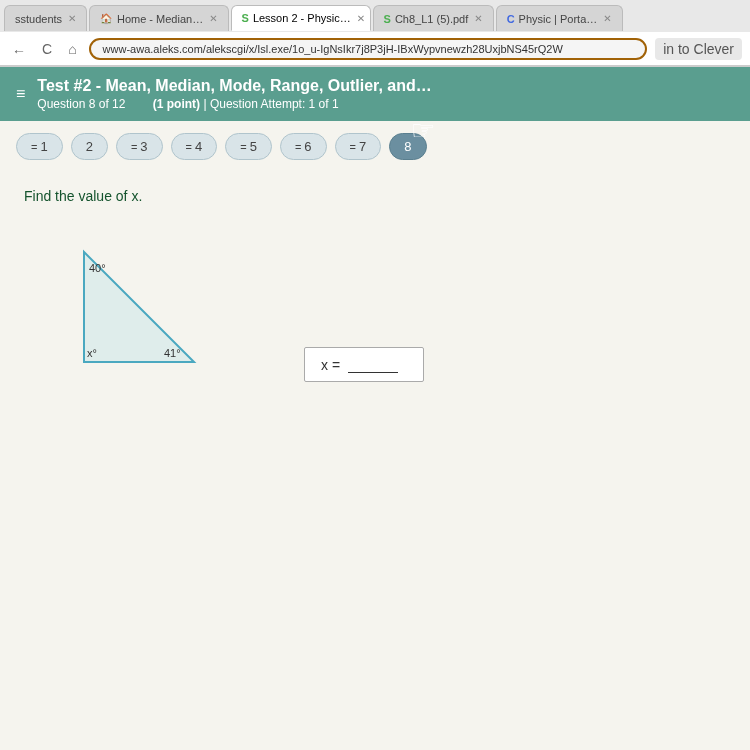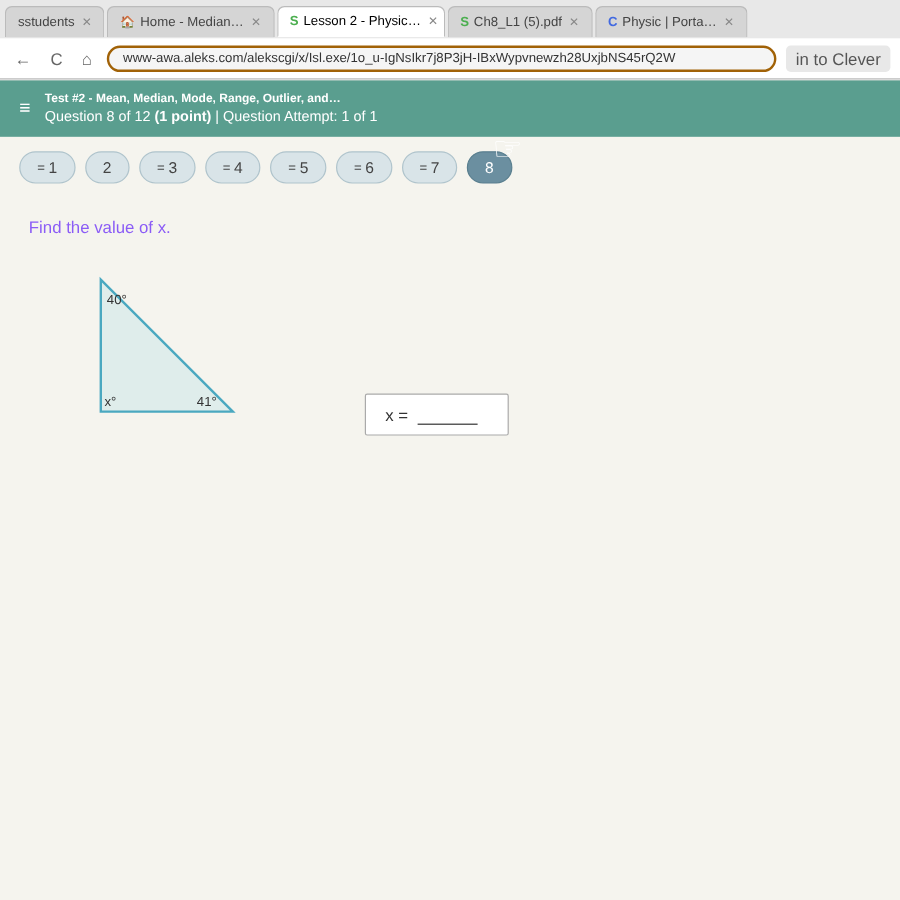--- a/index.html
+++ b/index.html
@@ -119,31 +119,32 @@
       color: white;
       font-size: 16px;
       cursor: pointer;
     }
 
     .header-text {
       color: white;
     }
 
     .header-title {
-      font-size: 10px;
+      font-size: 16px;
       font-weight: bold;
     }
 
     .header-subtitle {
       font-size: 12px;
       margin-top: 2px;
     }
 
     .header-subtitle .bold {
       font-weight: bold;
+      margin-left: 24px;
     }
 
     
     .question-nav {
       display: flex;
       align-items: center;
       padding: 12px 16px;
       gap: 8px;
       flex-wrap: wrap;
     }
@@ -172,22 +173,22 @@
     }
 
     
     .question-area {
       padding: 16px 24px;
       flex: 1;
     }
 
     .question-prompt {
       font-size: 14px;
-      color: #8b5cf6;
-      margin-bottom: 16px;
+      color: #14532d;
+      margin-bottom: 28px;
     }
 
     .diagram-answer {
       display: flex;
       align-items: flex-end;
       gap: 80px;
     }
 
     
     .triangle-area {

